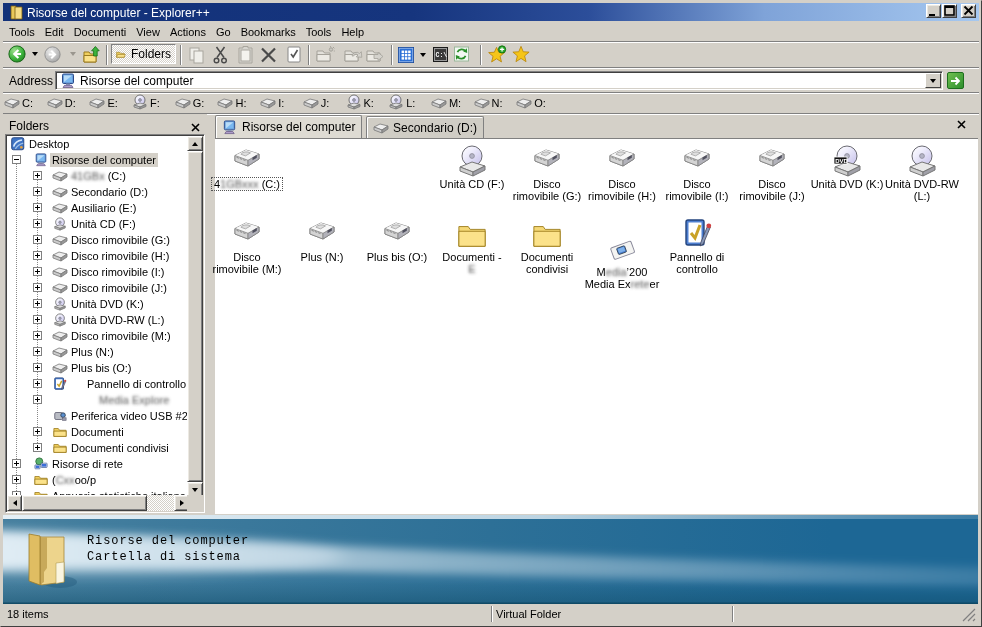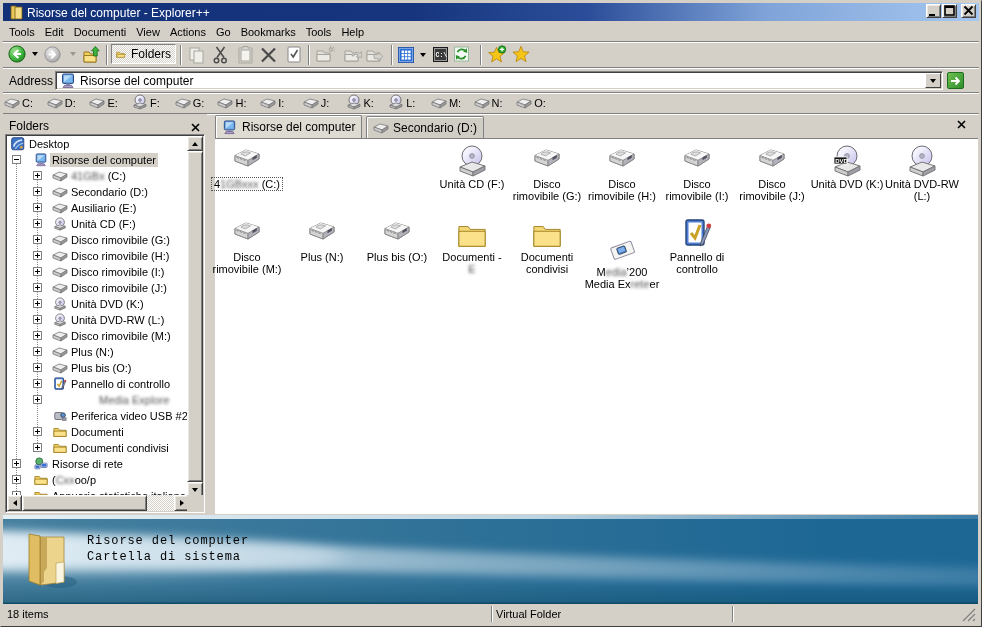--- a/index.html
+++ b/index.html
@@ -598,21 +598,21 @@
       <div class="trow" style="left:63px; top:225px">
         <span class="lbl ">Plus bis (O:)</span>
       </div>
       <div class="pm plus" style="left:27px; top:244px">
         <i></i>
         <b></b>
       </div>
       <svg width="16" height="14" style="position:absolute;left:46px;top:242px">
         <use href="#cpanel16"></use>
       </svg>
-      <div class="trow" style="left:63px; top:241px">
+      <div class="trow" style="left:79px; top:241px">
         <span class="lbl ">Pannello di controllo</span>
       </div>
       <div class="pm plus" style="left:27px; top:260px">
         <i></i>
         <b></b>
       </div>
       <div class="trow" style="left:63px; top:257px">
         <span class="lbl "><span class="blur1" style="margin-left:28px">Media Explore</span></span>
       </div>
       <svg width="16" height="14" style="position:absolute;left:46px;top:274px">

